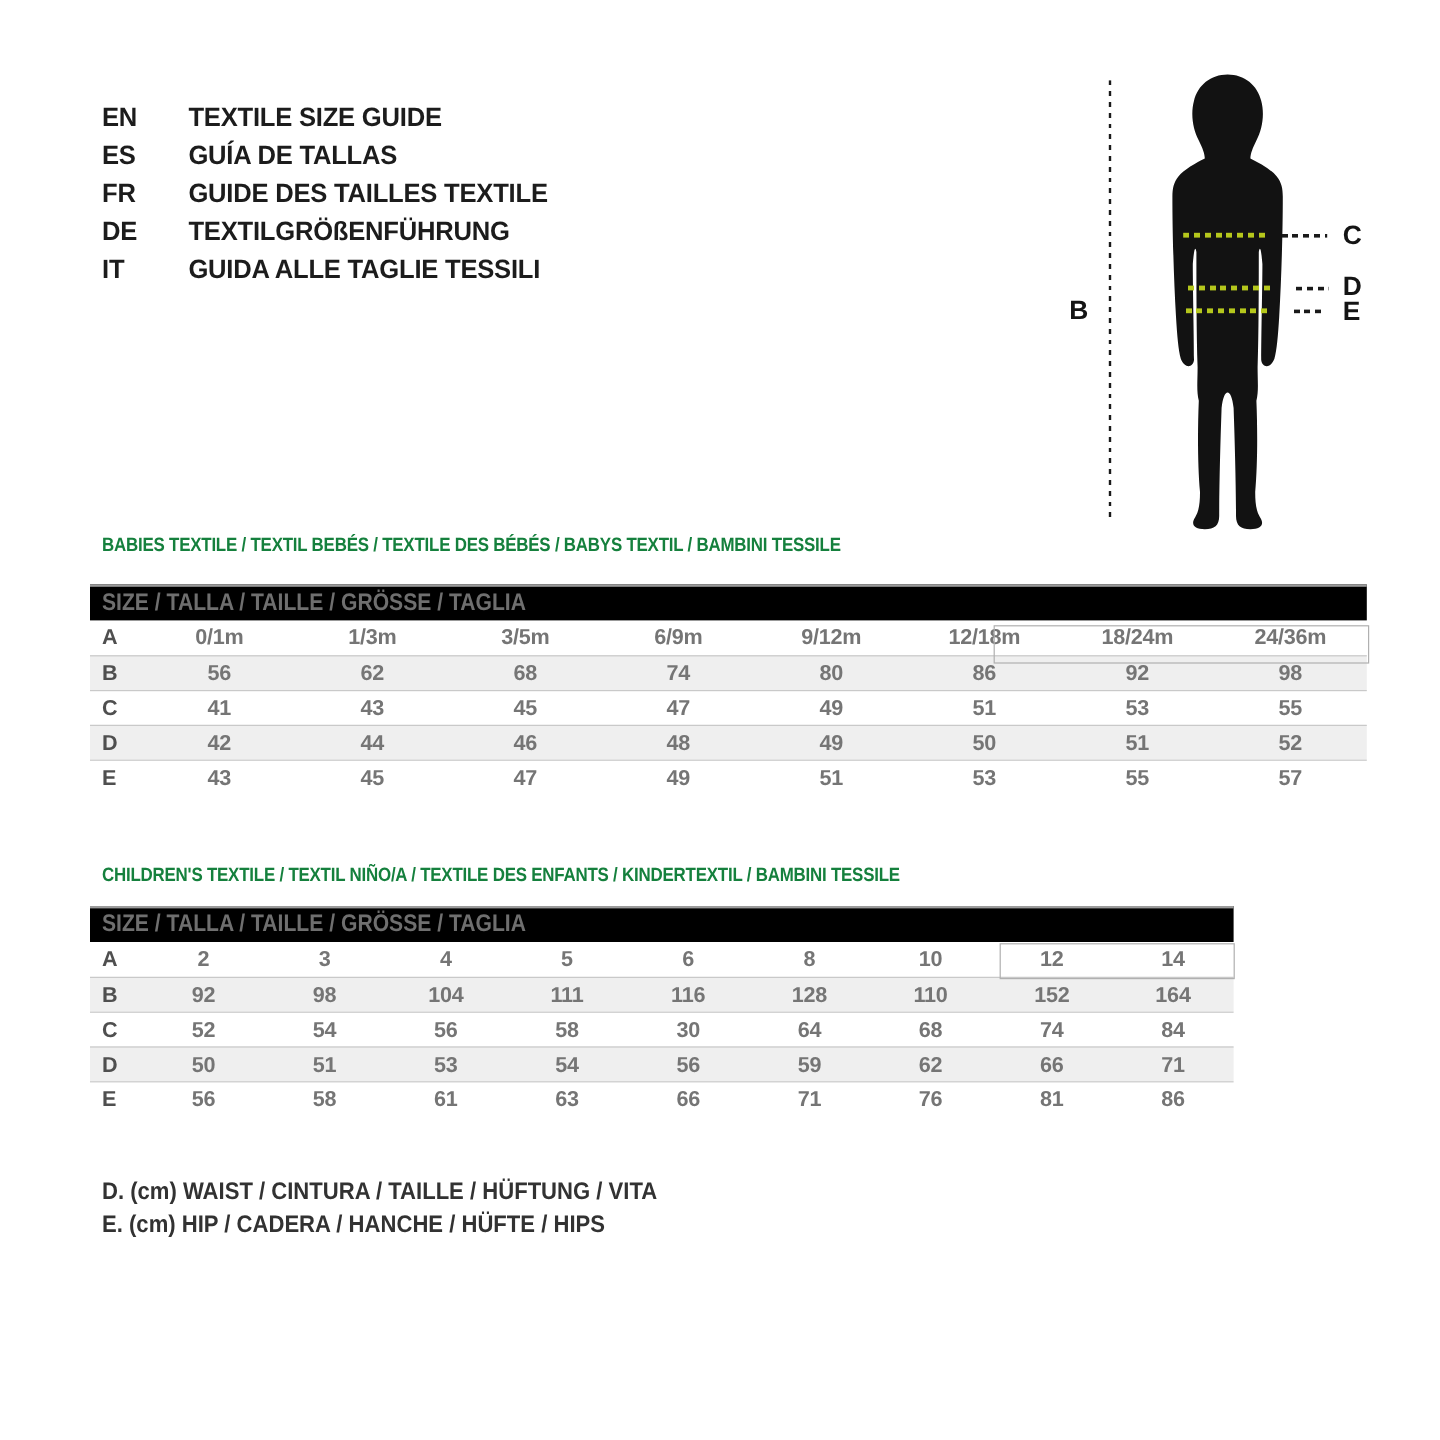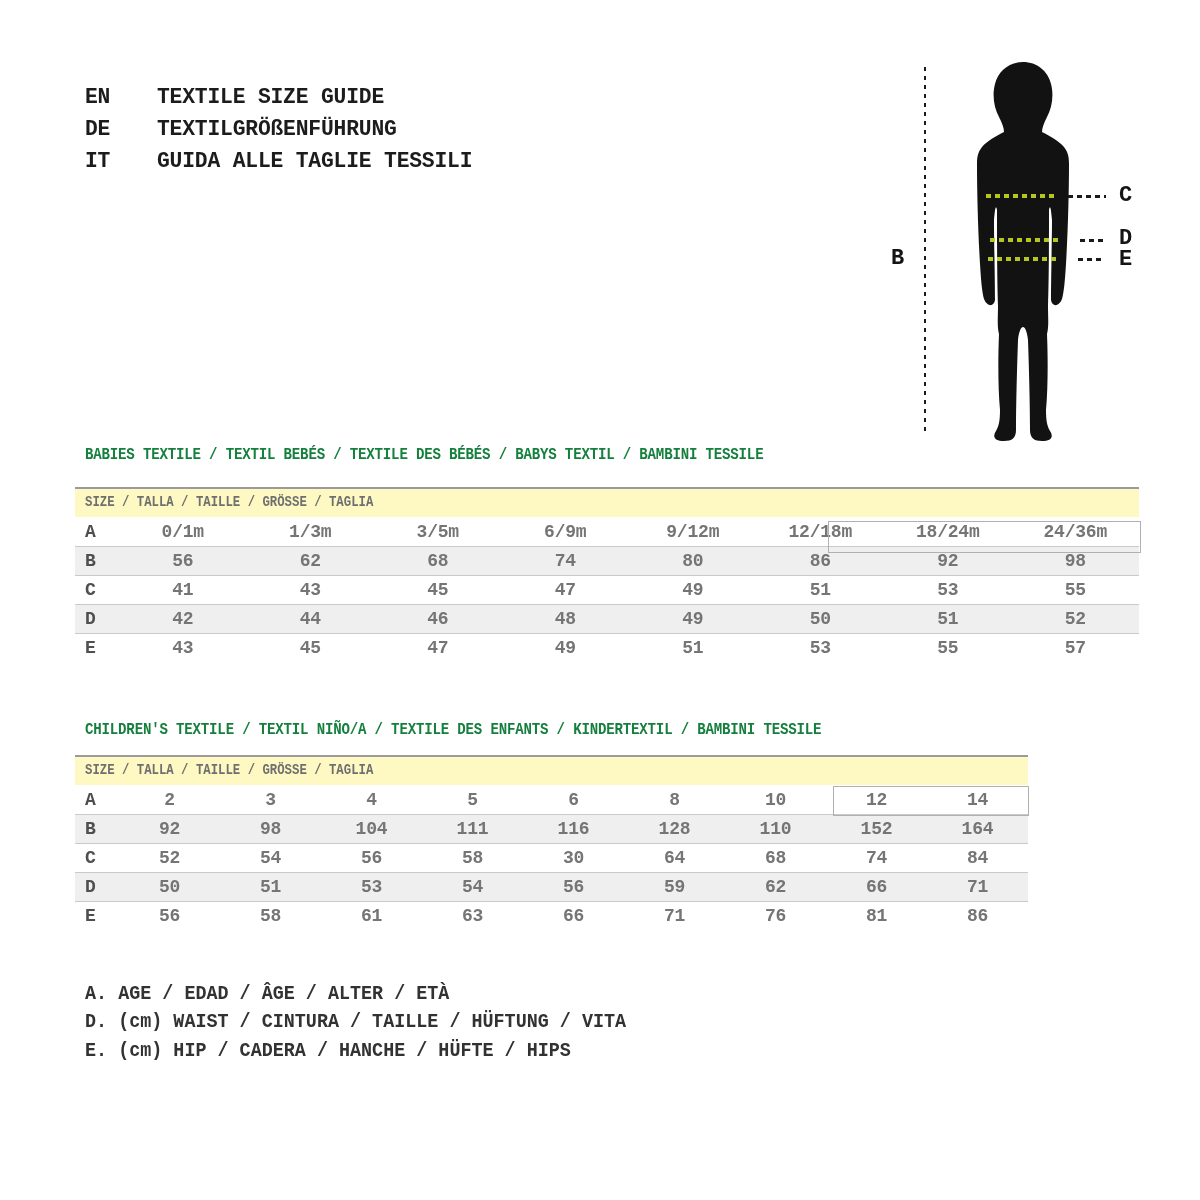--- a/index.html
+++ b/index.html
@@ -1,17 +1,17 @@
 <!DOCTYPE html>
 <html><head>
 <meta charset="utf-8">
 <style>
   html,body{margin:0;padding:0;background:#fff;}
   #page{position:relative;width:1200px;height:1200px;background:#fff;overflow:hidden;
-        font-family:Liberation Mono, monospace;color:#1c1c1c;}
+        font-family:Liberation Sans, sans-serif;color:#1c1c1c;}
   .abs{position:absolute;}
   .cond{display:inline-block;transform:scaleX(.88);transform-origin:0 50%;white-space:nowrap;}
   .cond2{display:inline-block;transform:scaleX(.92);transform-origin:0 50%;white-space:nowrap;}
 
   
   .langs{left:85px;top:82px;}
   .lrow{display:grid;grid-template-columns:72px auto;height:31.7px;align-items:center;
         font-size:22px;font-weight:700;color:#1c1c1c;letter-spacing:-.2px;}
   .lrow span{display:inline-block;transform:scaleX(.97);transform-origin:0 50%;white-space:nowrap;}
 
@@ -20,22 +20,22 @@
          background:repeating-linear-gradient(180deg,#1a1a1a 0 4px,transparent 4px 9px);}
   .mgreen{height:4px;background:repeating-linear-gradient(90deg,#b5c71c 0 5px,transparent 5px 9px);}
   .mdash{height:3px;background:repeating-linear-gradient(90deg,#1a1a1a 0 5px,transparent 5px 9px);}
   .flabel{font-size:22px;font-weight:700;line-height:20px;color:#141414;}
 
   
   .h1{font-size:16px;font-weight:700;color:#15803d;letter-spacing:-.2px;}
 
   
   .table{position:absolute;}
-  .thead{height:30px;box-sizing:border-box;border-top:2px solid #9b9b9b;background:#fef9c3;
-         padding-left:10px;line-height:27px;font-size:14px;font-weight:700;color:#6f6f6f;}
+  .thead{height:30px;box-sizing:border-box;border-top:2px solid #9b9b9b;background:#000000;
+         padding-left:10px;line-height:27px;font-size:20px;font-weight:700;color:#6f6f6f;}
   .trow{display:grid;height:29px;box-sizing:border-box;align-items:center;
         font-size:18px;font-weight:700;color:#757575;letter-spacing:-.2px;}
   .trow + .trow{border-top:1px solid #c9c9c9;}
   .cols8{grid-template-columns:44px repeat(8,1fr);}
   .cols9{grid-template-columns:44px repeat(9,1fr);}
   .stripe{background:#efefef;}
   .tlabel{padding-left:10px;text-align:left;color:#4f4f4f;}
   .tcell{text-align:center;}
   .hibox{position:absolute;box-sizing:border-box;border:1px solid #b0b0b0;background:transparent;}
 
@@ -45,20 +45,28 @@
 </style>
 </head>
 <body>
 
 <div id="page">
 
   <div class="abs langs">
     <div class="lrow">
       <span>EN</span>
       <span>TEXTILE SIZE GUIDE</span>
+    </div>
+    <div class="lrow">
+      <span>ES</span>
+      <span>GUÍA DE TALLAS</span>
+    </div>
+    <div class="lrow">
+      <span>FR</span>
+      <span>GUIDE DES TAILLES TEXTILE</span>
     </div>
     <div class="lrow">
       <span>DE</span>
       <span>TEXTILGRÖßENFÜHRUNG</span>
     </div>
     <div class="lrow">
       <span>IT</span>
       <span>GUIDA ALLE TAGLIE TESSILI</span>
     </div>
   </div>
@@ -222,23 +230,20 @@
       <span class="tcell">71</span>
       <span class="tcell">76</span>
       <span class="tcell">81</span>
       <span class="tcell">86</span>
     </div>
   </div>
   <div class="hibox" style="left:833px;top:786px;width:196px;height:30px;"></div>
 
   <div class="abs legend">
     <div class="legrow">
-        <span class="cond2">A. AGE / EDAD / ÂGE / ALTER / ETÀ</span>
-      </div>
-    <div class="legrow">
         <span class="cond2">D. (cm) WAIST / CINTURA / TAILLE / HÜFTUNG / VITA</span>
       </div>
     <div class="legrow">
         <span class="cond2">E. (cm) HIP / CADERA / HANCHE / HÜFTE / HIPS</span>
       </div>
   </div>
 
 </div>
 
 </body></html>

